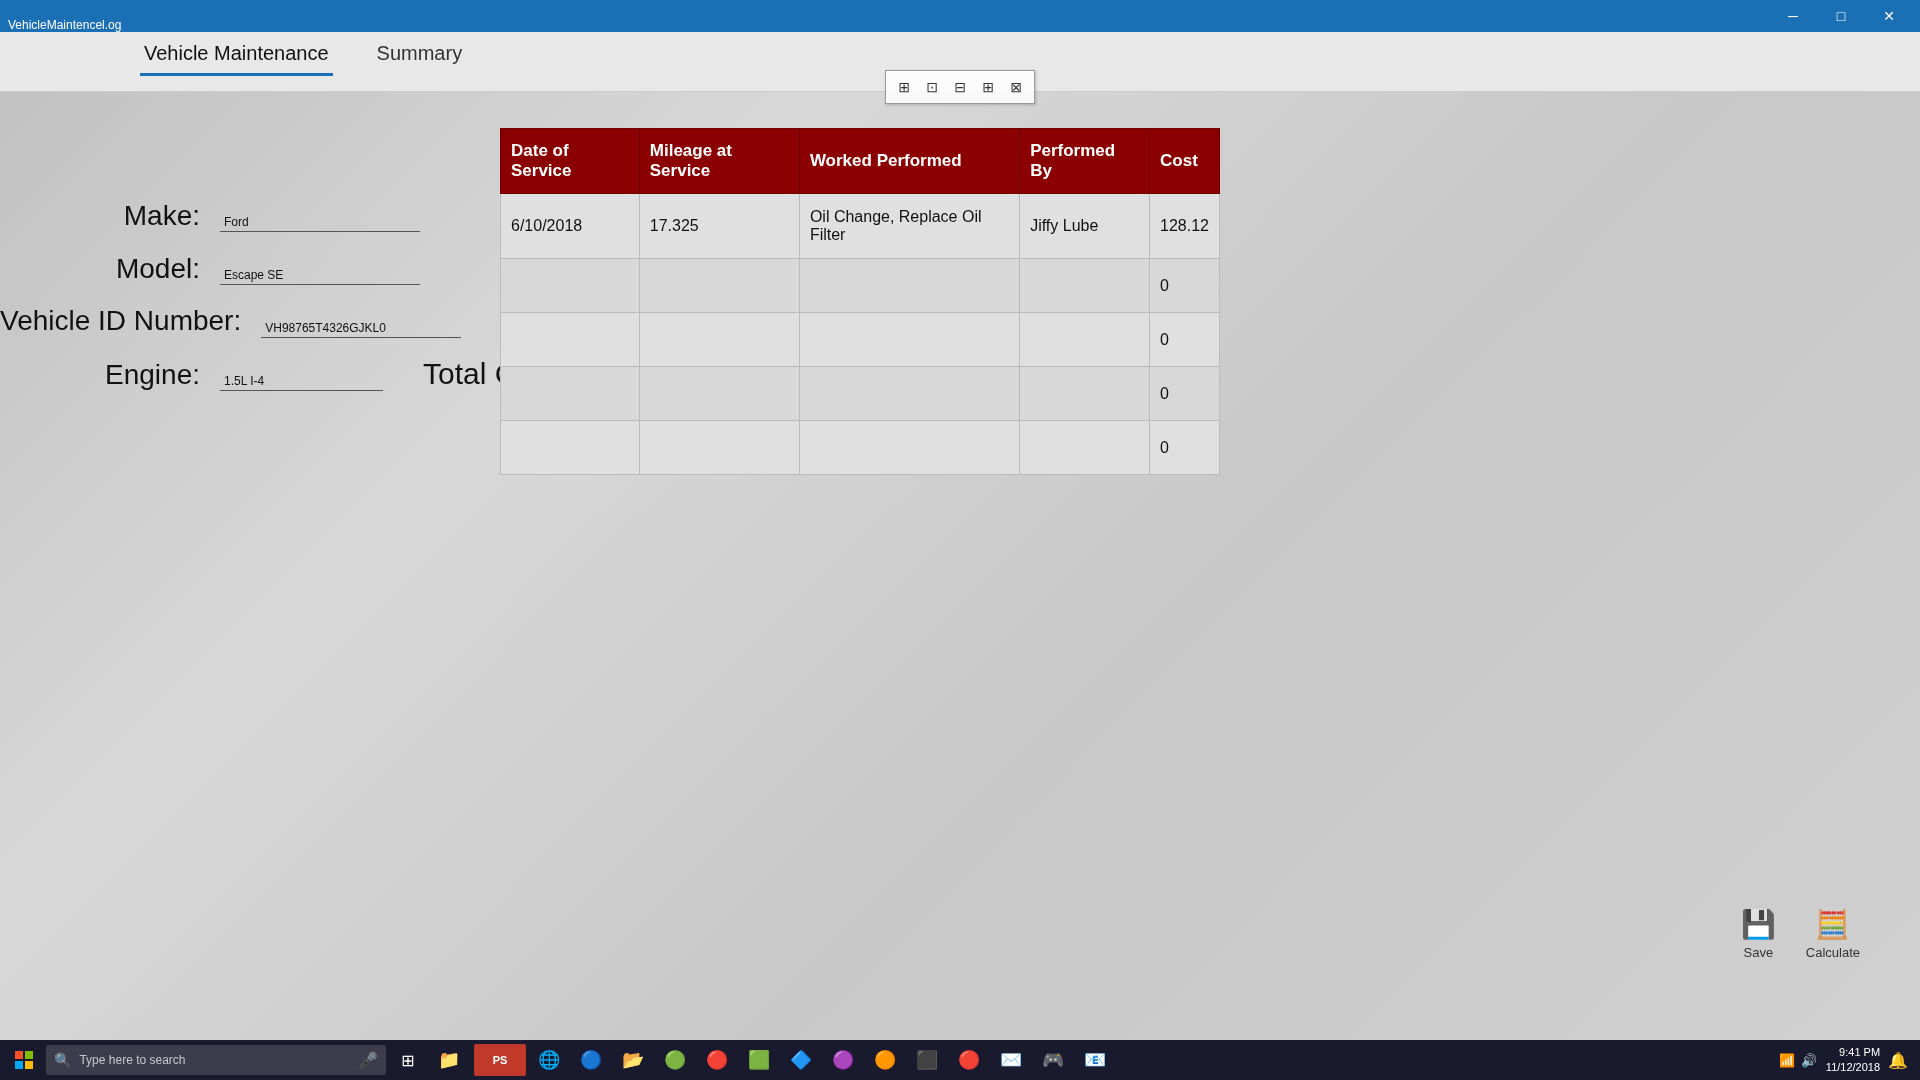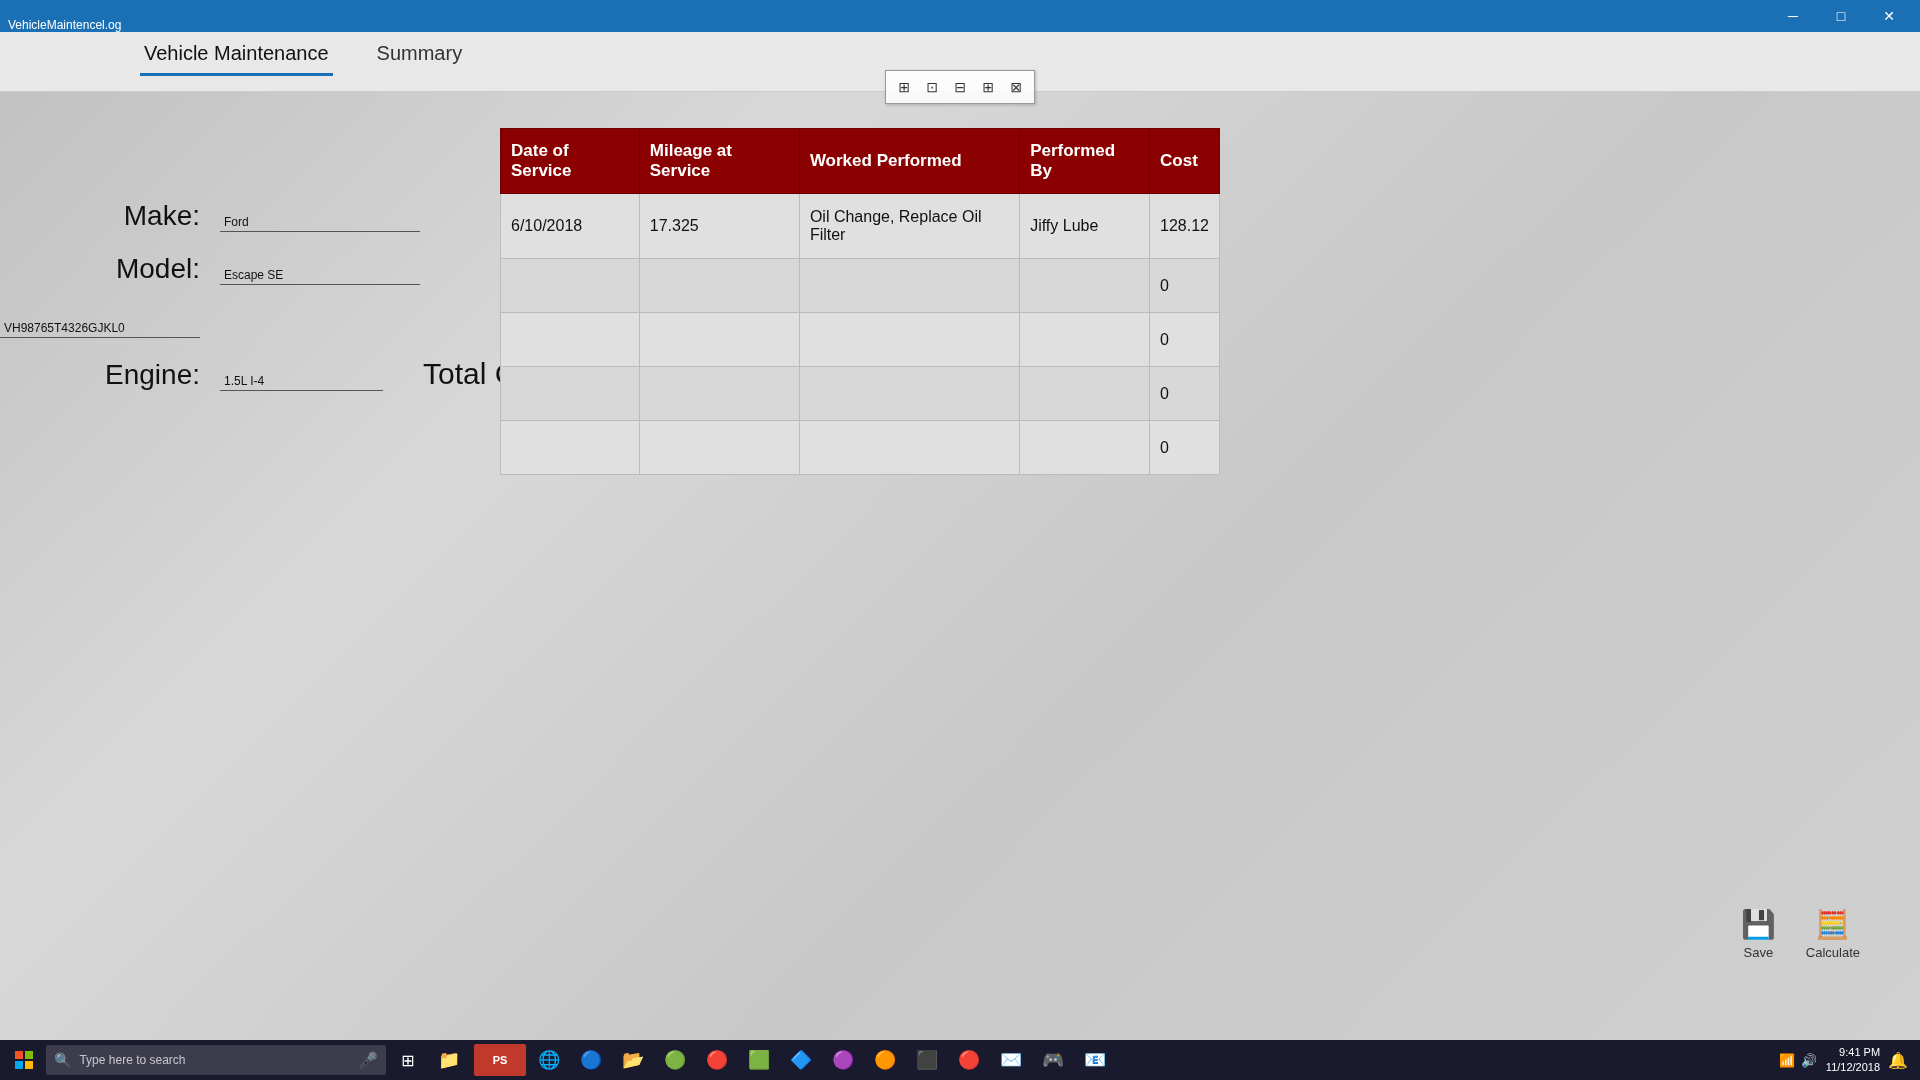--- a/index.html
+++ b/index.html
@@ -341,20 +341,21 @@
     <div class="vehicle-info">
       <div class="field-row">
         <span class="field-label">Make:</span>
         <input class="field-input" type="text" value="Ford" style="">
       </div>
       <div class="field-row">
         <span class="field-label">Model:</span>
         <input class="field-input" type="text" value="Escape SE" style="">
       </div>
       <div class="field-row">
+        <span class="field-label" style="line-height:1.2;">Vehicle ID Number:</span>
         <input class="field-input" type="text" value="VH98765T4326GJKL0" style="">
       </div>
       <div class="field-row">
         <span class="field-label">Engine:</span>
         <input class="field-input" type="text" value="1.5L I-4" style="">
         <span class="total-cost-label" style="margin-left:40px; white-space:nowrap;">
           <span>Total Cost</span>&nbsp;<span>193.35</span>
         </span>
       </div>
     </div>

